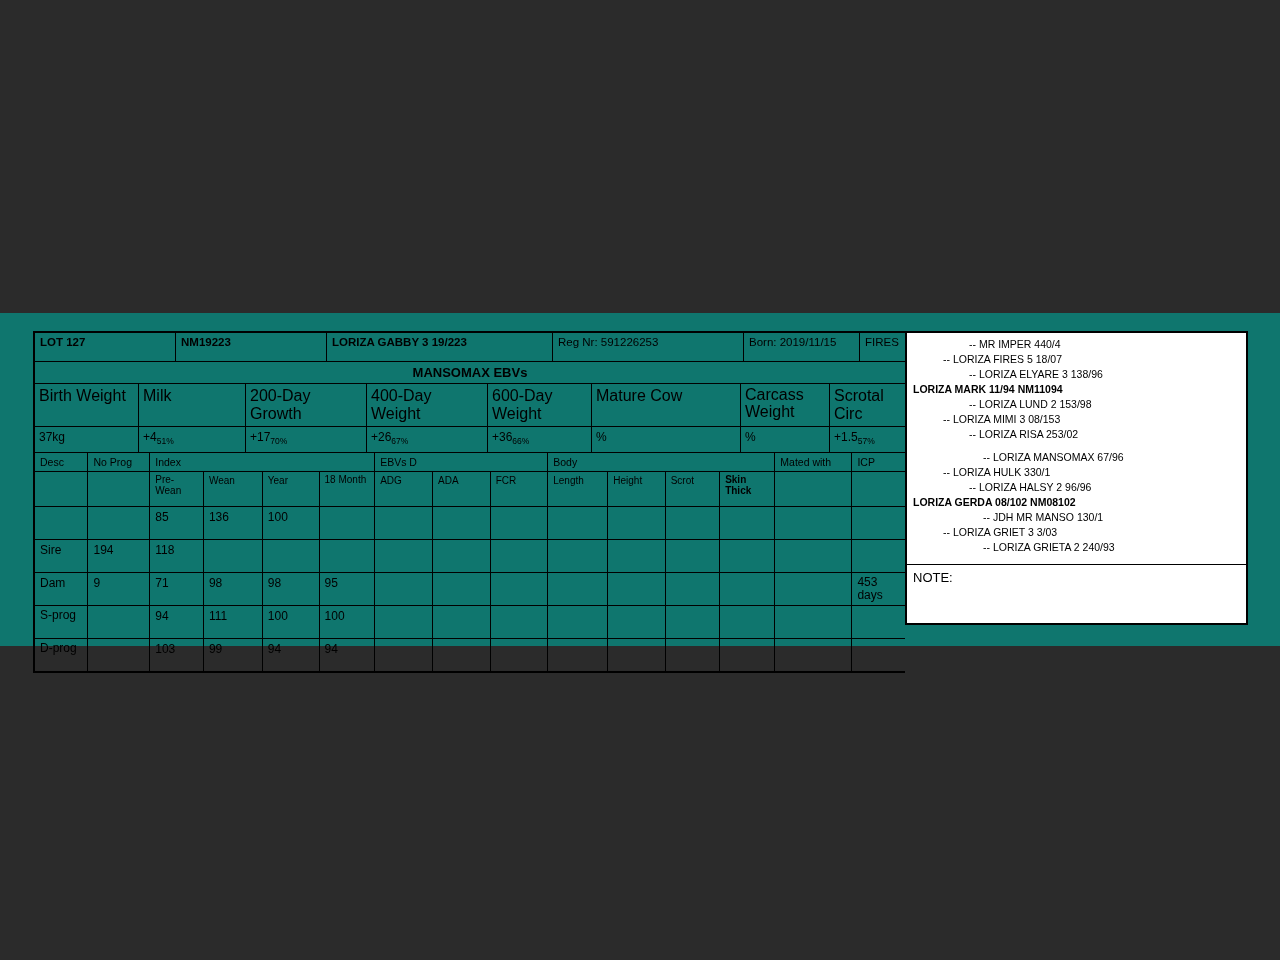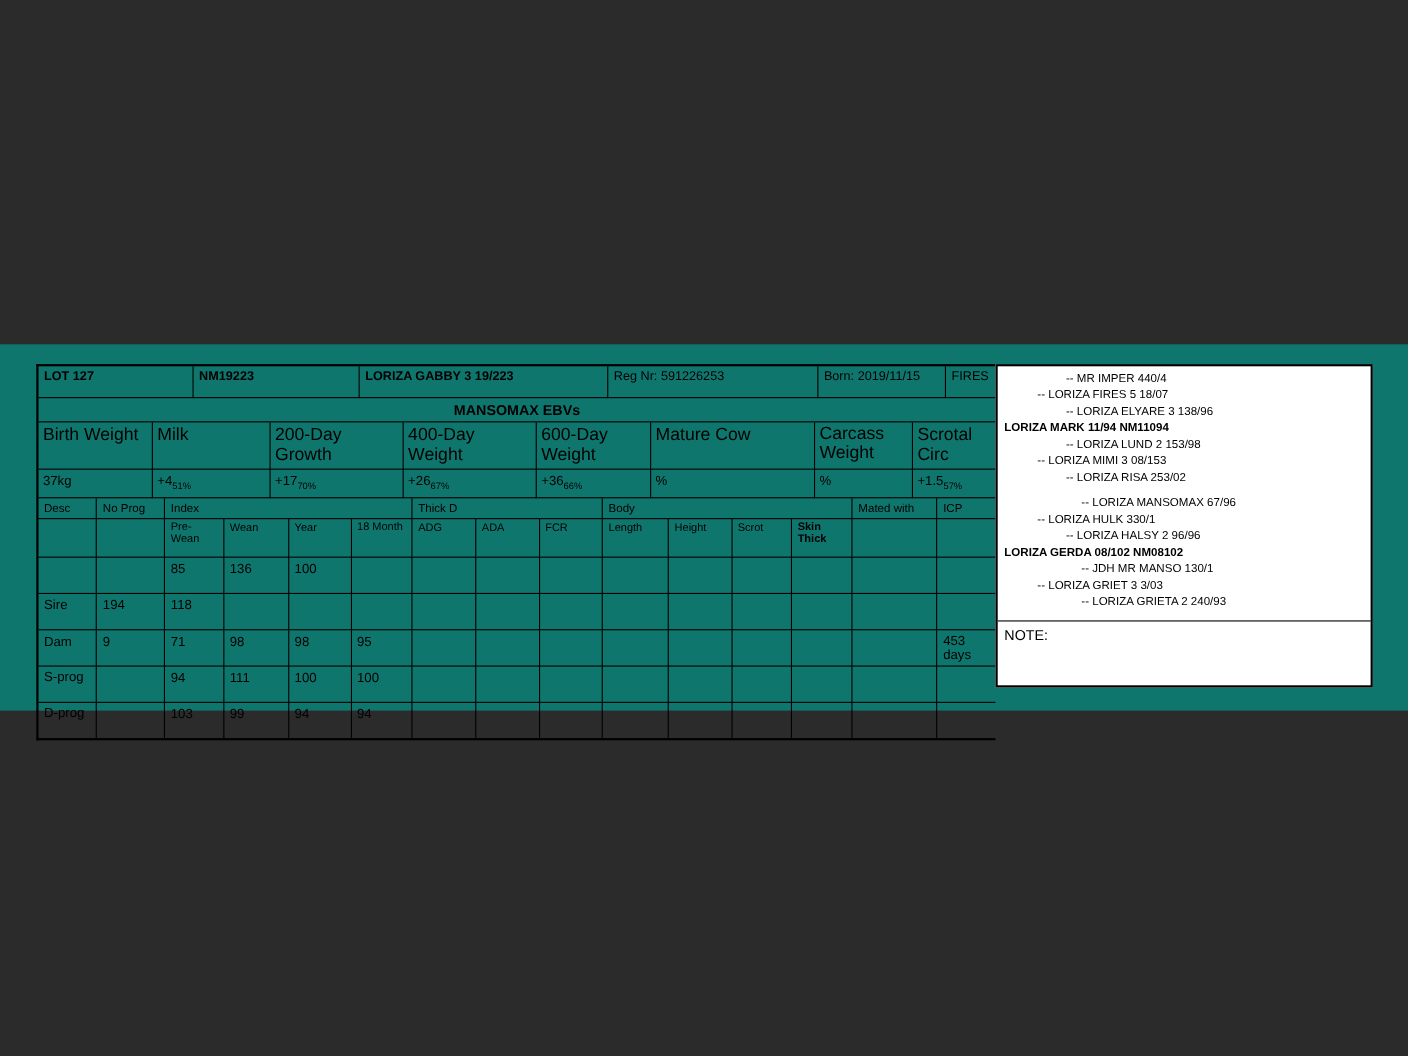--- a/index.html
+++ b/index.html
@@ -102,21 +102,21 @@
         </tr>
       </tbody>
         </table>
 
       <table class="t3">
         <tbody>
             <tr class="hdr">
           <td style="width:48px;border-left:none;border-top:none;">Desc</td>
           <td style="width:60px;border-top:none;">No Prog</td>
           <td colspan="4" style="border-top:none;">Index</td>
-          <td colspan="3" style="border-top:none;">Thick D</td>
+          <td colspan="3" style="border-top:none;">EBVs D</td>
           <td colspan="4" style="border-top:none;">Body</td>
           <td style="width:78px;border-top:none;">Mated with</td>
           <td style="width:48px;border-top:none;border-right:none;">ICP</td>
         </tr>
         <tr class="hdr2">
           <td style="border-left:none;"></td>
           <td></td>
           <td style="width:48px;" class="two-line">Pre-Wean</td>
           <td style="width:55px;">Wean</td>
           <td style="width:54px;">Year</td>

